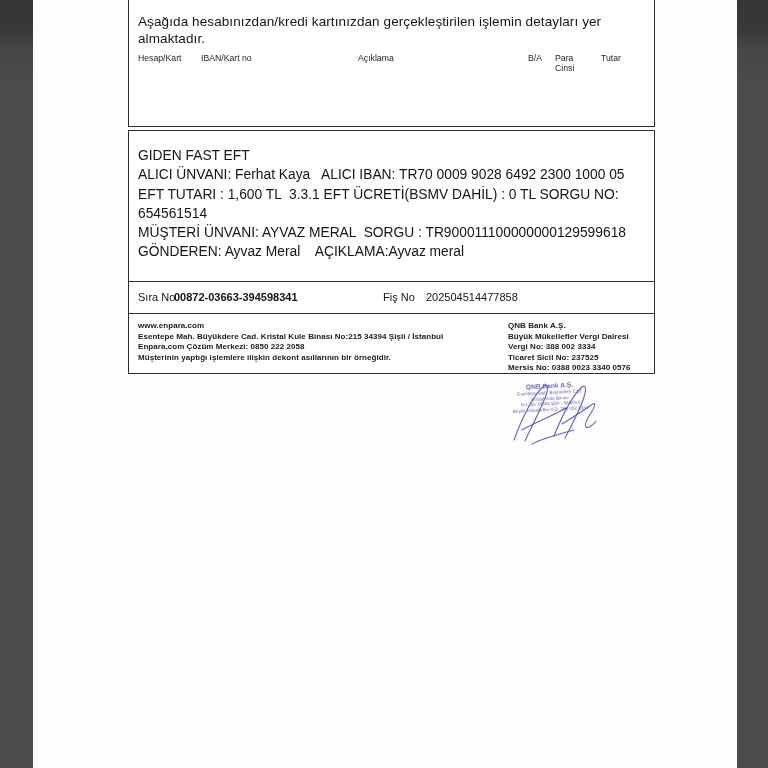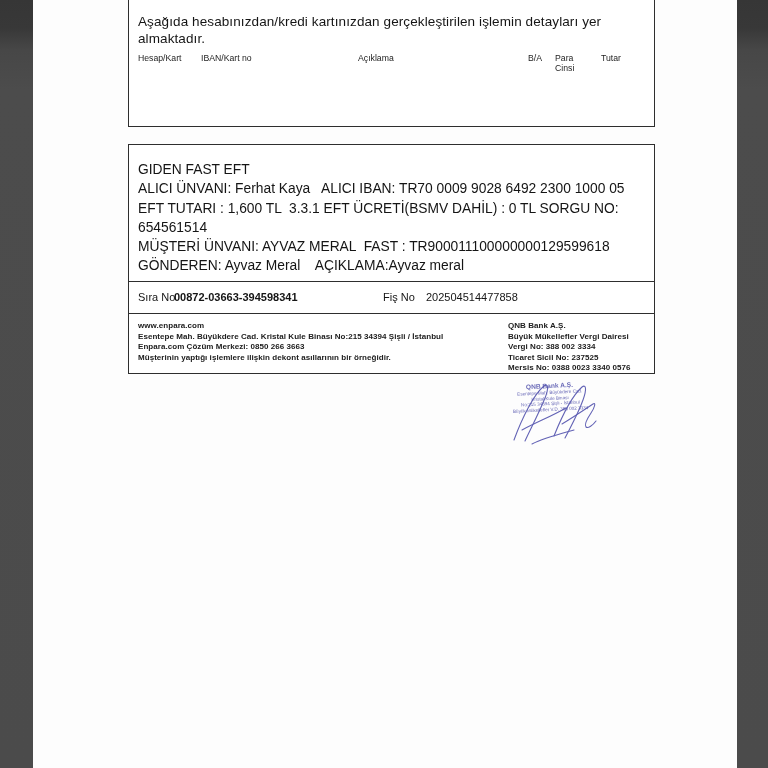--- a/index.html
+++ b/index.html
@@ -11,21 +11,21 @@
   
   .edge{position:absolute;top:0;bottom:0;
     background:linear-gradient(#363636 0px,#383838 28px,#474747 50px,#4c4c4c 90px,#4b4b4b 100%);}
   .edge.left{left:0;width:33px;}
   .edge.right{right:0;width:31px;}
 
   
   .box{position:absolute;left:128px;width:527px;background:#fff;
     border:1px solid #2e2e2e;box-sizing:border-box;}
   #box-summary{top:-12px;height:139px;}
-  #box-detail{top:144px;height:172px;}
+  #box-detail{top:130px;height:172px;}
   #box-ref{top:281px;height:33px;}
   #box-footer{top:313px;height:61px;}
 
   .intro{position:absolute;left:9px;top:10px;right:26px;
     font-size:13.5px;line-height:17.5px;letter-spacing:.1px;}
 
   .grid{position:absolute;left:9px;right:6px;display:grid;
     grid-template-columns:63px 157px 170px 27px 46px 1fr;
     font-size:8.7px;color:#1d1d1d;}
   .thead{top:64px;}
@@ -72,37 +72,37 @@
   </div>
 
 </section>
 
 <section class="box" id="box-detail">
   <div class="detail">
     <div>GIDEN FAST EFT</div>
     <div>ALICI ÜNVANI: Ferhat Kaya   ALICI IBAN: TR70 0009 9028 6492 2300 1000 05</div>
     <div>EFT TUTARI : 1,600 TL  3.3.1 EFT ÜCRETİ(BSMV DAHİL) : 0 TL SORGU NO:</div>
     <div>654561514</div>
-    <div>MÜŞTERİ ÜNVANI: AYVAZ MERAL  FAST : TR900011100000000129599618</div>
+    <div>MÜŞTERİ ÜNVANI: AYVAZ MERAL  SORGU : TR900011100000000129599618</div>
     <div>GÖNDEREN: Ayvaz Meral    AÇIKLAMA:Ayvaz meral</div>
   </div>
 </section>
 
 <section class="box" id="box-ref">
   <span class="ref-label" id="sira-label">Sıra No</span>
   <span class="ref-value" id="sira-value">00872-03663-394598341</span>
   <span class="ref-label" id="fis-label">Fiş No</span>
   <span class="ref-value" id="fis-value">202504514477858</span>
 </section>
 
 <section class="box" id="box-footer">
   <div class="fcol left">
     <div>www.enpara.com</div>
     <div>Esentepe Mah. Büyükdere Cad. Kristal Kule Binası No:215 34394 Şişli / İstanbul</div>
-    <div>Enpara.com Çözüm Merkezi: 0850 266 3663</div>
+    <div>Enpara.com Çözüm Merkezi: 0850 222 2058</div>
     <div>Müşterinin yaptığı işlemlere ilişkin dekont asıllarının bir örneğidir.</div>
   </div>
   <div class="fcol right">
     <div>QNB Bank A.Ş.</div>
     <div>Büyük Mükellefler Vergi Dairesi</div>
     <div>Vergi No: 388 002 3334</div>
     <div>Ticaret Sicil No: 237525</div>
     <div>Mersis No: 0388 0023 3340 0576</div>
   </div>
 </section>

